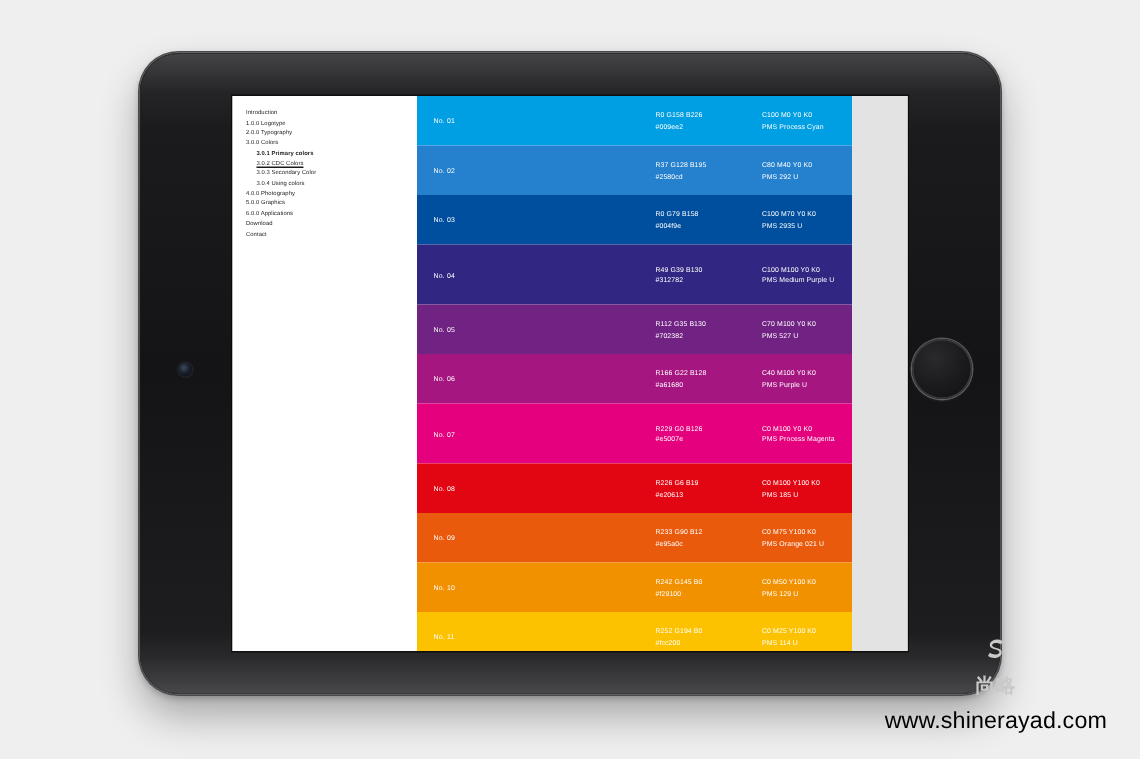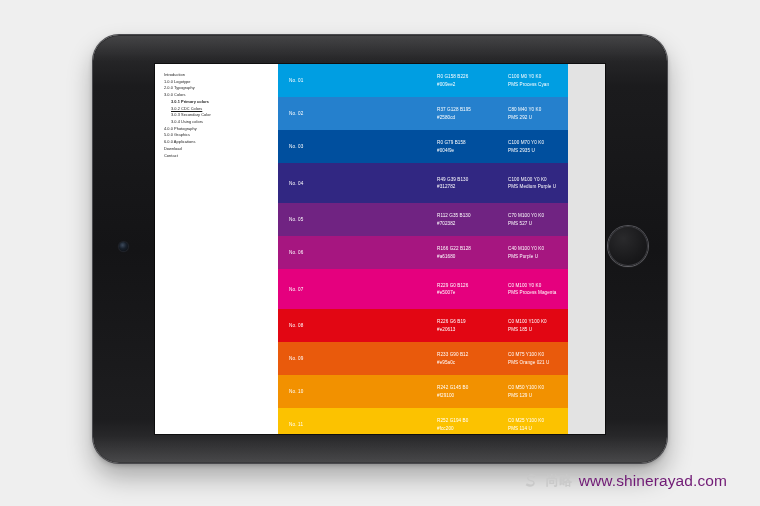--- a/index.html
+++ b/index.html
@@ -168,41 +168,42 @@
     left: 313px;
     top: 0;
     right: 0;
     height: 100%;
     background: #e3e3e3;
   }
 
   
   .watermark {
     position: absolute;
-    right: 33px;
+    right: 22px;
     bottom: 16px;
     display: flex;
     align-items: center;
     gap: 6px;
     color: #c9c9c9;
     user-select: none;
+    flex-direction: column;
   }
   .wm-logo {
     width: 19px; height: 19px;
     flex: 0 0 19px;
   }
   .wm-cn {
     font-size: 13px;
     font-weight: bold;
     color: #c9c9c9;
     letter-spacing: 0.5px;
   }
   .wm-url {
     font-size: 15.5px;
-    color: #701a75;
+    color: #000000;
     letter-spacing: 0.1px;
   }
 </style>
 </head>
 <body>
 
 <div class="stage">
 
   <div class="tablet">
     <div class="tablet-inner-sheen"></div>

